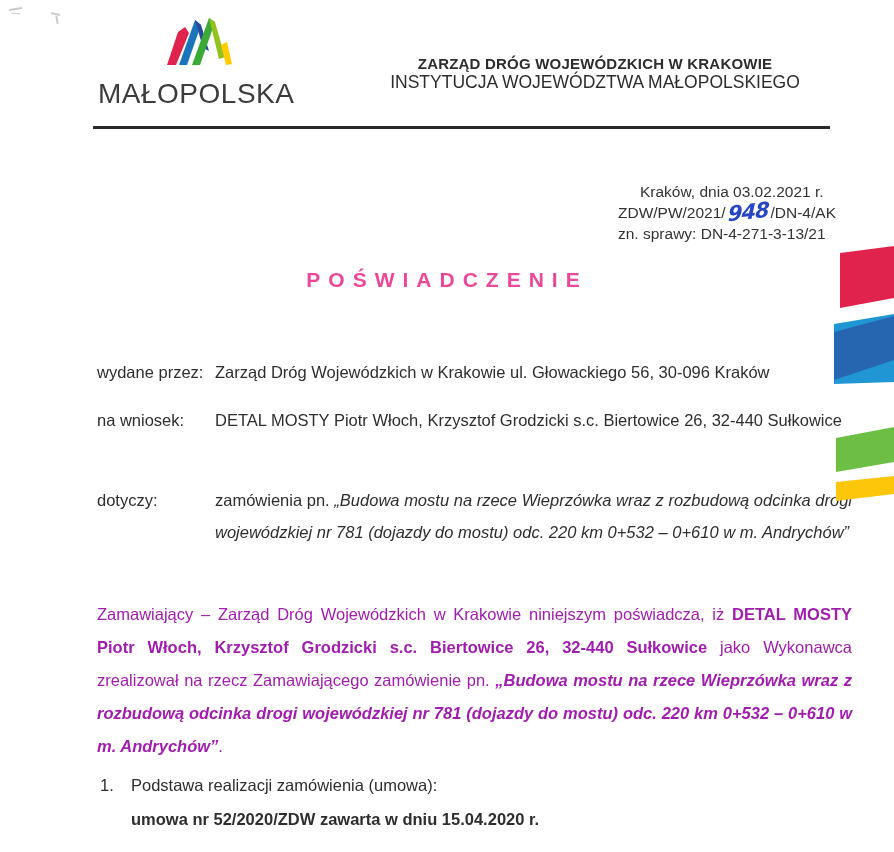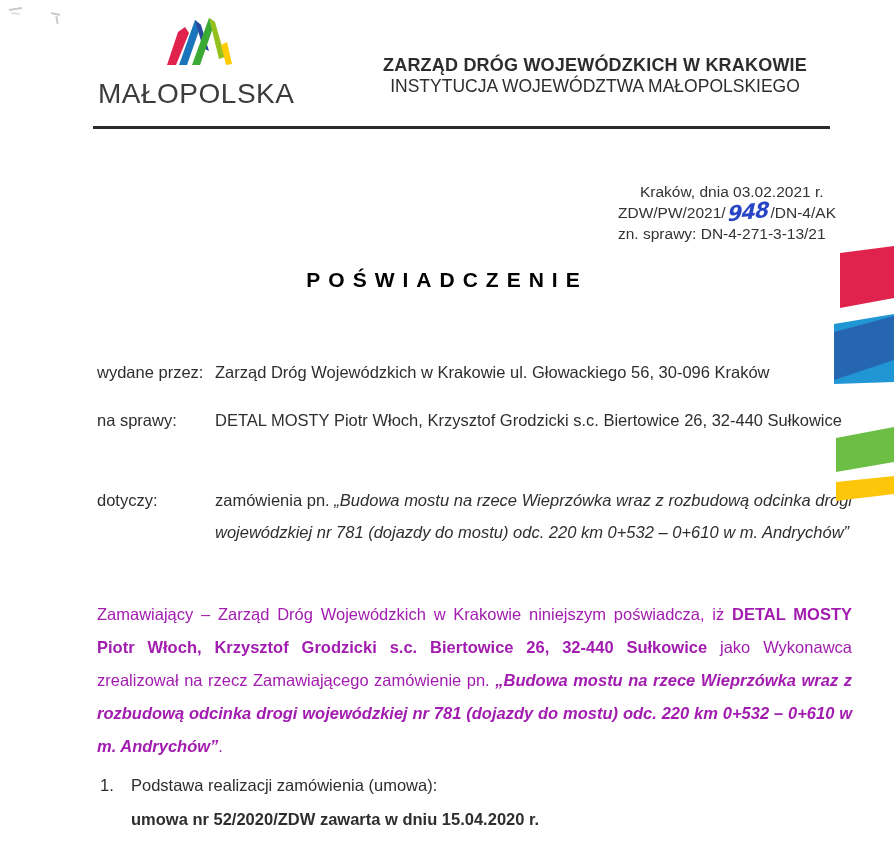--- a/index.html
+++ b/index.html
@@ -20,37 +20,37 @@
   .mark-b i.l1 { width:9px; height:2px; transform:rotate(14deg); }
   .mark-b i.l2 { width:2px; height:8px; margin-left:5px; margin-top:1px; transform:rotate(-10deg); }
 
   
   .logo-m { position:absolute; left:165px; top:17px; }
   .brand-name { position:absolute; left:98px; top:78px; font-size:28px; letter-spacing:.5px;
     color:#3d3c3b; white-space:nowrap; }
 
   
   .org-block { position:absolute; left:350px; top:55px; width:490px; text-align:center; color:#2d2d2d; }
-  .org-line1 { font-weight:bold; font-size:18px; letter-spacing:.2px; }
+  .org-line1 { font-weight:bold; font-size:15px; letter-spacing:.2px; }
   .org-line2 { font-size:17.5px; }
 
   .rule { position:absolute; left:93px; top:126px; width:737px; height:3px; background:#2b2b2b; }
 
   
   .ref-block { position:absolute; left:618px; top:151px; font-size:15.5px; line-height:21px; color:#333; white-space:nowrap;margin-top:30px; }
   .ref-place { padding-left:22px; }
   .handwritten {
     display:inline-block; font-family:"DejaVu Sans", sans-serif;
     font-size:21px; line-height:16px; font-style:italic; font-weight:bold;
     color:#2745c5; transform:rotate(-6deg) skewX(-8deg); position:relative; top:1px;
     letter-spacing:-1px; padding:0 2px;
   }
 
   .doc-title { position:absolute; left:0; top:268px; width:894px; text-align:center;
-    font-size:21px; font-weight:bold; letter-spacing:8px; color:#000000; }
+    font-size:21px; font-weight:bold; letter-spacing:8px; color:#ec4899; }
 
   
   .field-row { position:absolute; left:97px; width:755px; display:flex; font-size:16.5px; line-height:32px; }
   .field-label { width:118px; flex:0 0 118px; }
   .field-value { flex:1; text-align:justify; }
   .row-issued { top:356px; }
   .row-request { top:404px; }
   .row-concerns { top:484px; }
   .quote-italic { font-style:italic; }
 
@@ -103,21 +103,21 @@
   </div>
 
   <div class="doc-title">POŚWIADCZENIE</div>
 
   <div class="field-row row-issued">
     <div class="field-label">wydane przez:</div>
     <div class="field-value">Zarząd Dróg Wojewódzkich w Krakowie ul. Głowackiego 56, 30-096 Kraków</div>
   </div>
 
   <div class="field-row row-request">
-    <div class="field-label">na sprawy:</div>
+    <div class="field-label">na wniosek:</div>
     <div class="field-value">DETAL MOSTY Piotr Włoch, Krzysztof Grodzicki s.c. Biertowice 26, 32-440 Sułkowice</div>
   </div>
 
   <div class="field-row row-concerns">
     <div class="field-label">dotyczy:</div>
     <div class="field-value"><span>zamówienia pn. </span><span class="quote-italic">„Budowa mostu na rzece Wieprzówka wraz z rozbudową odcinka drogi wojewódzkiej nr 781 (dojazdy do mostu) odc. 220 km 0+532 – 0+610 w m. Andrychów”</span></div>
   </div>
 
   <p class="main-paragraph"><span>Zamawiający – Zarząd Dróg Wojewódzkich w Krakowie niniejszym poświadcza, iż </span><span class="b">DETAL MOSTY Piotr Włoch, Krzysztof Grodzicki s.c. Biertowice 26, 32-440 Sułkowice</span><span> jako Wykonawca zrealizował na rzecz Zamawiającego zamówienie pn. </span><span class="bi">„Budowa mostu na rzece Wieprzówka wraz z rozbudową odcinka drogi wojewódzkiej nr 781 (dojazdy do mostu) odc. 220 km 0+532 – 0+610 w m. Andrychów”</span><span>.</span></p>
 

